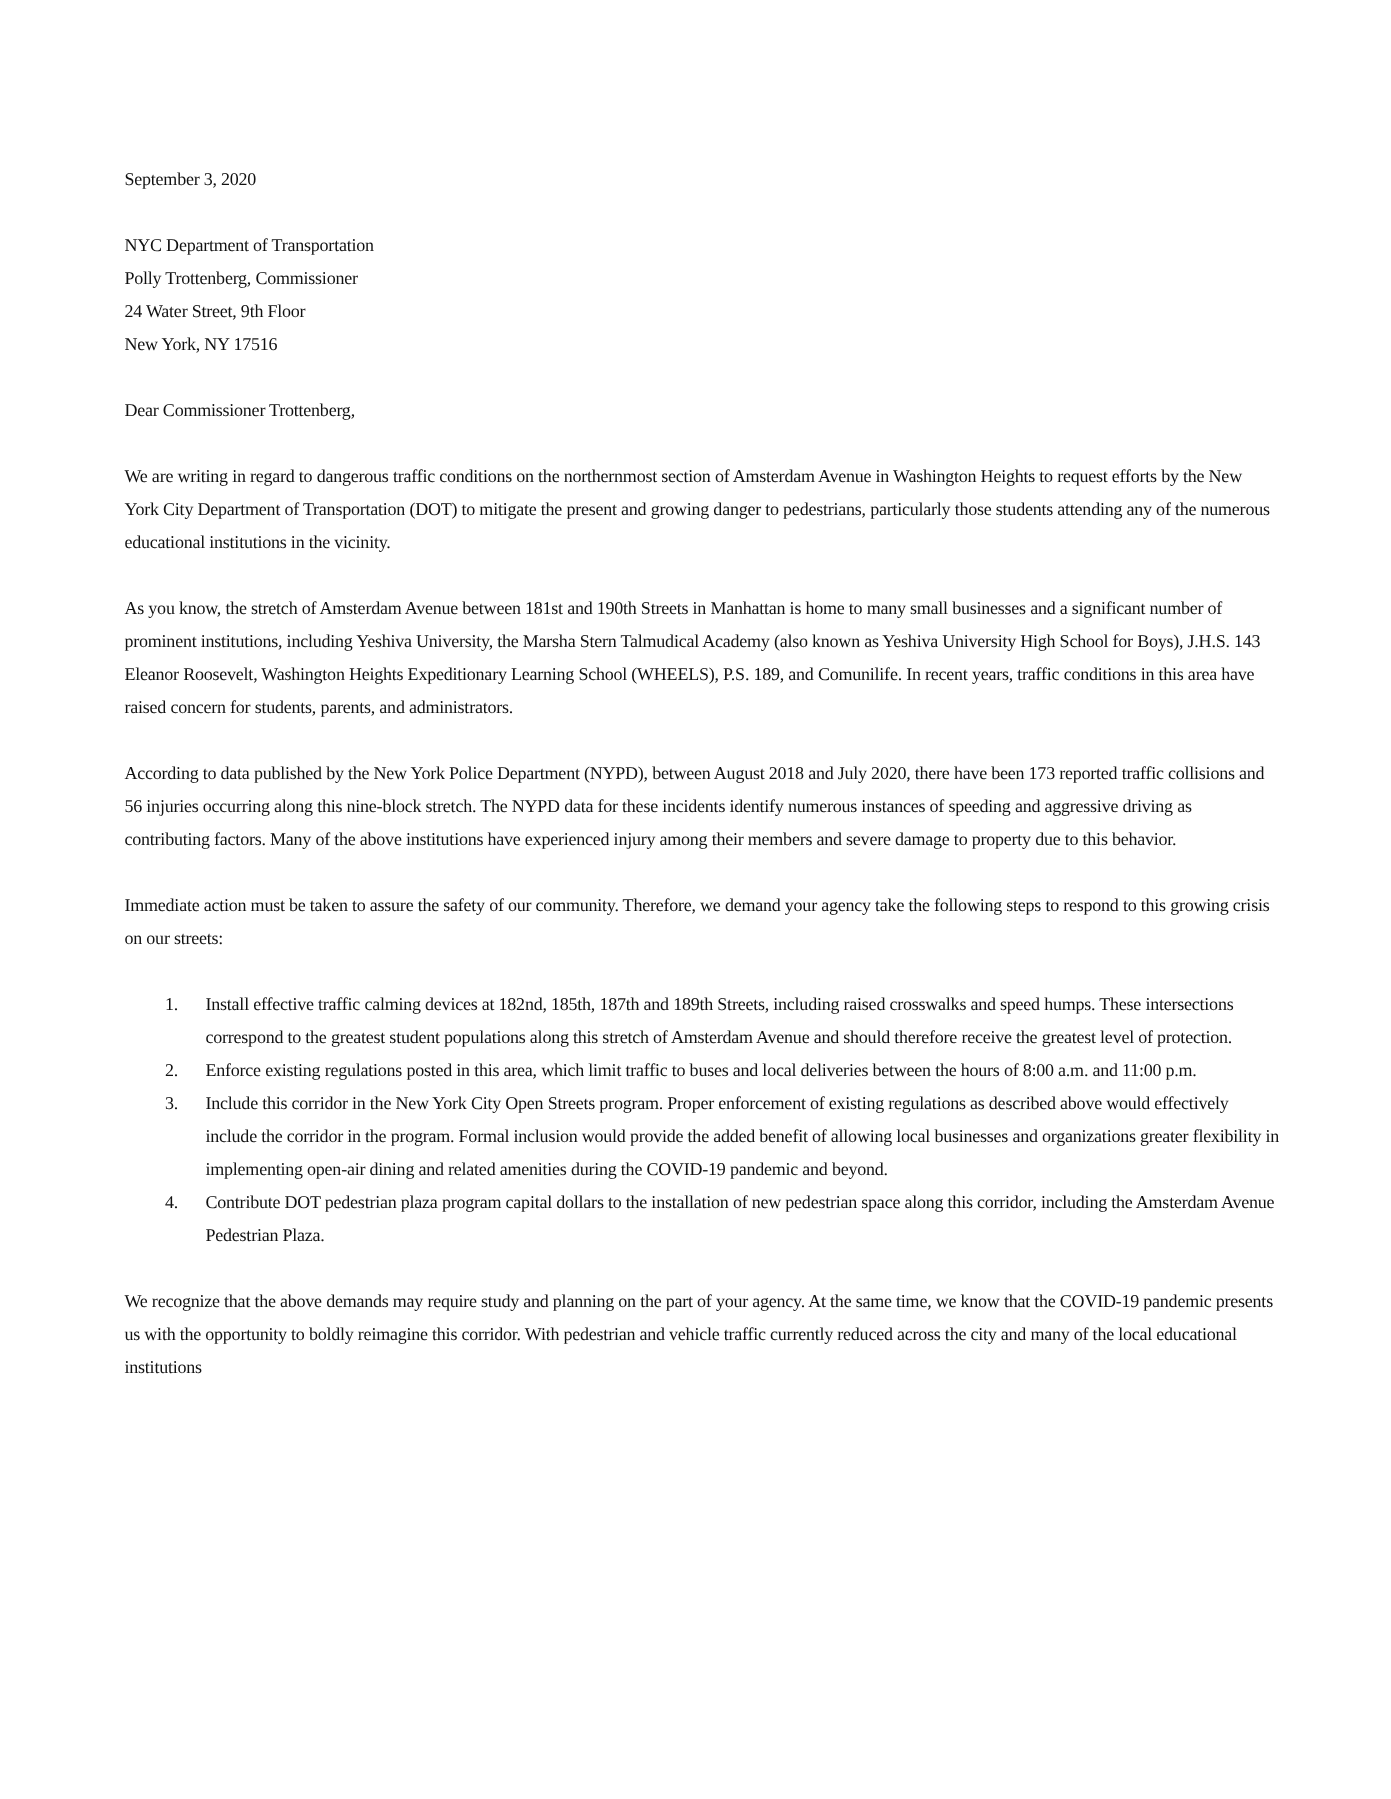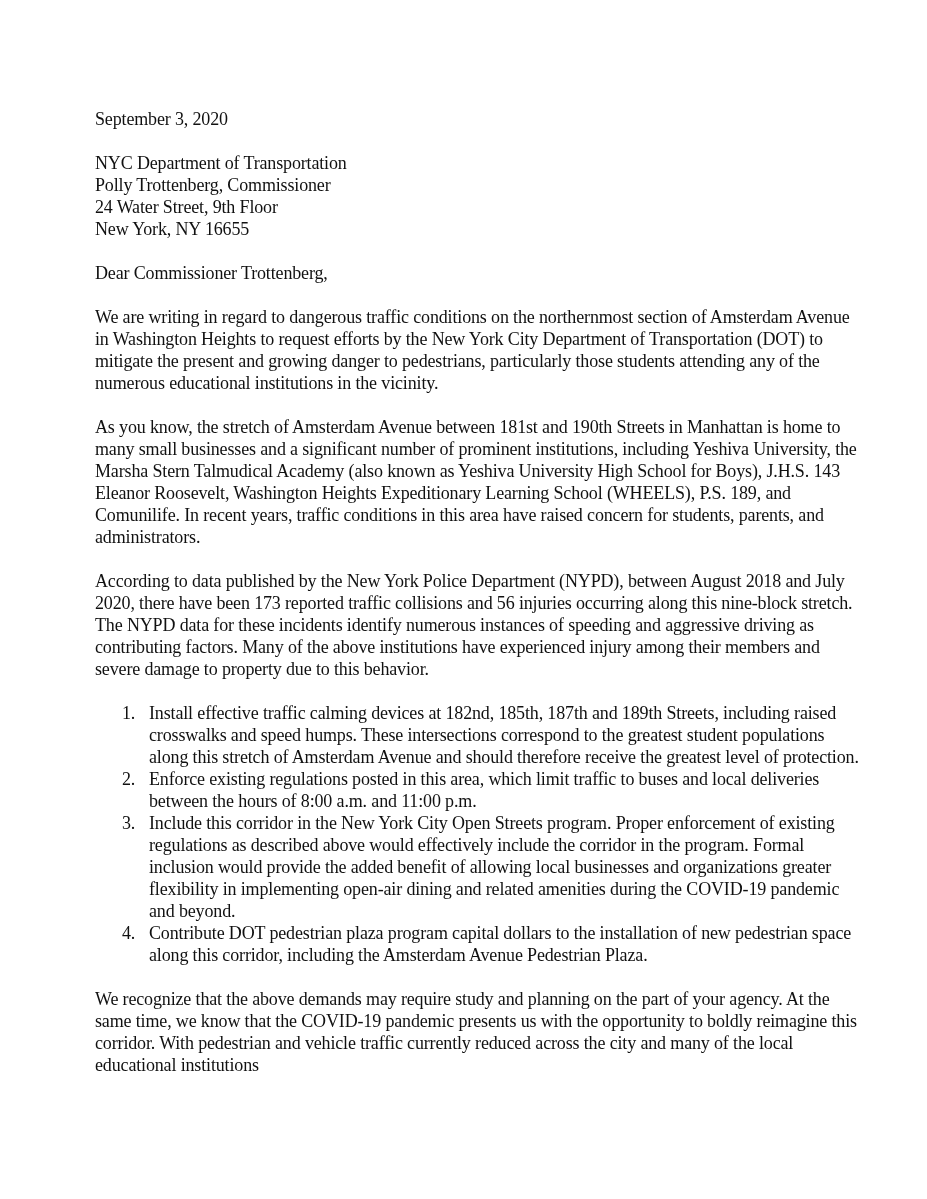--- a/index.html
+++ b/index.html
@@ -10,24 +10,24 @@
     body {
       width: 927px;
       height: 1199px;
       overflow: hidden;
       position: relative;
       font-family: "Liberation Serif", "DejaVu Serif", serif;
       color: #111111;
     }
     .page {
       position: absolute;
-      left: 95px;
+      left: 83px;
       top: 108px;
       width: 770px;
-      font-size: 18px;
+      font-size: 12px;
       line-height: 22px;
       letter-spacing: -0.15px;
     }
     .date { margin: 0 0 22px 0; }
     .address { margin: 0 0 22px 0; }
     .address div { margin: 0; }
     .salutation { margin: 0 0 22px 0; }
     p.para {
       margin: 17px 0 22px 0;
     }
@@ -53,28 +53,29 @@
 </head>
 <body>
 
 <div class="page">
   <div class="date">September 3, 2020</div>
 
   <div class="address">
     <div>NYC Department of Transportation</div>
     <div>Polly Trottenberg, Commissioner</div>
     <div>24 Water Street, 9th Floor</div>
-    <div>New York, NY 16655</div>
+    <div>New York, NY 17516</div>
   </div>
 
   <div class="salutation">Dear Commissioner Trottenberg,</div>
 
   <p class="para">We are writing in regard to dangerous traffic conditions on the northernmost section of Amsterdam Avenue in Washington Heights to request efforts by the New York City Department of Transportation (DOT) to mitigate the present and growing danger to pedestrians, particularly those students attending any of the numerous educational institutions in the vicinity.</p>
   <p class="para">As you know, the stretch of Amsterdam Avenue between 181st and 190th Streets in Manhattan is home to many small businesses and a significant number of prominent institutions, including Yeshiva University, the Marsha Stern Talmudical Academy (also known as Yeshiva University High School for Boys), J.H.S. 143 Eleanor Roosevelt, Washington Heights Expeditionary Learning School (WHEELS), P.S. 189, and Comunilife. In recent years, traffic conditions in this area have raised concern for students, parents, and administrators.</p>
   <p class="para">According to data published by the New York Police Department (NYPD), between August 2018 and July 2020, there have been 173 reported traffic collisions and 56 injuries occurring along this nine-block stretch. The NYPD data for these incidents identify numerous instances of speeding and aggressive driving as contributing factors. Many of the above institutions have experienced injury among their members and severe damage to property due to this behavior.</p>
+  <p class="para">Immediate action must be taken to assure the safety of our community. Therefore, we demand your agency take the following steps to respond to this growing crisis on our streets:</p>
 
   <ol class="demands">
     <li>
       <span class="num">1.</span>
       <span>Install effective traffic calming devices at 182nd, 185th, 187th and 189th Streets, including raised crosswalks and speed humps. These intersections correspond to the greatest student populations along this stretch of Amsterdam Avenue and should therefore receive the greatest level of protection.</span>
     </li>
     <li>
       <span class="num">2.</span>
       <span>Enforce existing regulations posted in this area, which limit traffic to buses and local deliveries between the hours of 8:00 a.m. and 11:00 p.m.</span>
     </li>

